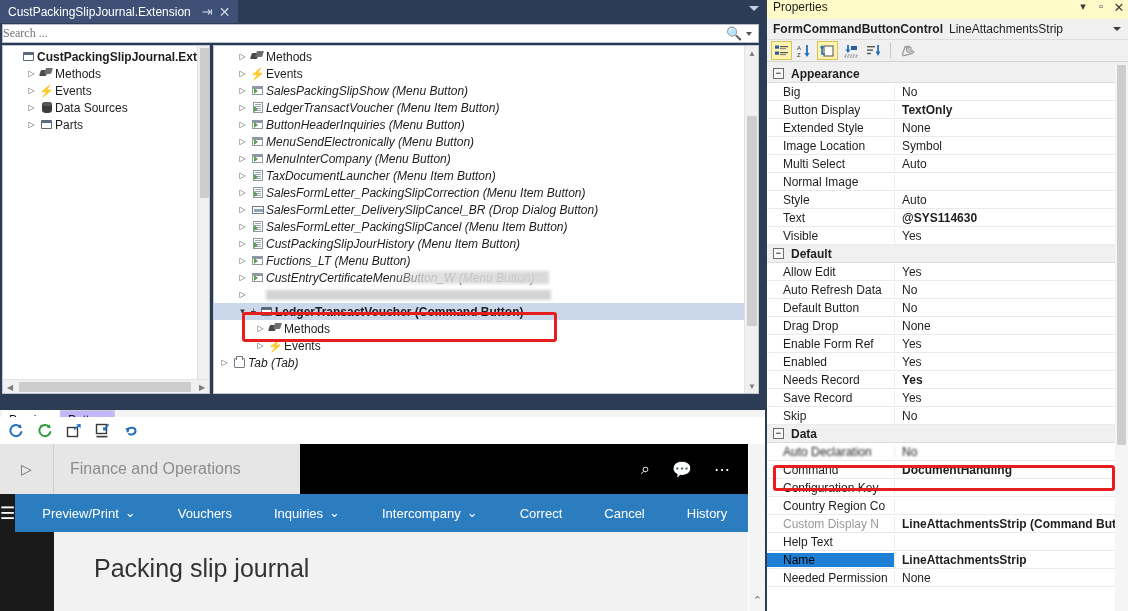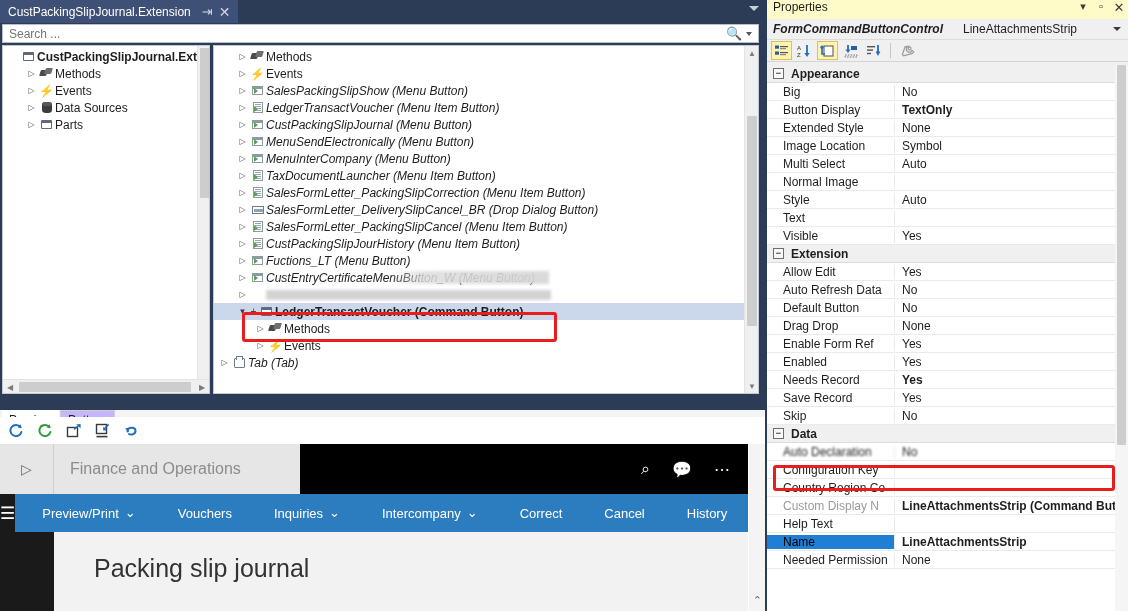--- a/index.html
+++ b/index.html
@@ -43,23 +43,23 @@
     cursor: pointer;
   }
 
   
   .searchbar {
     position: absolute; left: 2px; top: 24px; width: 757px; height: 19px;
     background: #ffffff; border: 1px solid #b8bfcc;
     display: flex; align-items: center;
   }
   .searchbar .txt {
-    flex: 1; padding-left: 6px; color: #1d4ed8; font-size: 12px;
+    flex: 1; color: #1d4ed8; font-size: 12px;
     background: transparent; border: 0; outline: none;
-    font-family: Liberation Sans, sans-serif;
+    font-family: Liberation Serif, serif;
   }
   .search-glyph { color: #3b3b3b; font-size: 13px; padding-right: 3px; }
   .search-caret {
     width: 0; height: 0; border-left: 3px solid transparent;
     border-right: 3px solid transparent; border-top: 4px solid #555;
     margin-right: 6px;
   }
 
   
   .tree-pane {
@@ -279,21 +279,21 @@
     font-size: 12px; color:#1e1e1e;
   }
   .props-title .sp { flex: 1; }
   .pt-btn { width: 18px; text-align:center; color:#3b3b3b; font-size:11px; cursor:pointer; }
   .pt-btn.x { font-size: 13px; }
 
   .props-obj {
     height: 21px; background:#f0f0f0; display:flex; align-items:center;
     padding-left:6px; font-size:12px; color:#1e1e1e; border-bottom:1px solid #dcdcdc;
   }
-  .props-obj .type { font-weight: bold; margin-right:20px;font-style:italic; }
+  .props-obj .type { font-weight: bold; margin-right:6px; }
   .props-obj .sp { flex:1; }
   .obj-caret {
     width:0;height:0;border-left:4px solid transparent;border-right:4px solid transparent;
     border-top:4px solid #3b3b3b; margin-right:7px;
   }
 
   .props-toolbar {
     height: 22px; background: #f0f0f0; display:flex; align-items:center;
     padding-left: 4px; gap: 2px; border-bottom: 1px solid #d4d4d4;
   }
@@ -435,21 +435,21 @@
             <span class="ico">
               <span class="g-menuitem"></span>
             </span>
             <span class="lbl-italic">LedgerTransactVoucher (Menu Item Button)</span>
           </div>
           <div class="node" style="padding-left: 22px;">
             <span class="arrow">▷</span>
             <span class="ico">
               <span class="g-menubtn"></span>
             </span>
-            <span class="lbl-italic">CustPackingSlipJournal (Menu Button)</span>
+            <span class="lbl-italic">ButtonHeaderInquiries (Menu Button)</span>
           </div>
           <div class="node" style="padding-left: 22px;">
             <span class="arrow">▷</span>
             <span class="ico">
               <span class="g-menubtn"></span>
             </span>
             <span class="lbl-italic">MenuSendElectronically (Menu Button)</span>
           </div>
           <div class="node" style="padding-left: 22px;">
             <span class="arrow">▷</span>
@@ -751,28 +751,29 @@
           <div class="grow">
             <span class="k">Normal Image</span>
             <span class="v"></span>
           </div>
           <div class="grow">
             <span class="k">Style</span>
             <span class="v">Auto</span>
           </div>
           <div class="grow">
             <span class="k">Text</span>
+            <span class="v b">@SYS114630</span>
           </div>
           <div class="grow">
             <span class="k">Visible</span>
             <span class="v">Yes</span>
           </div>
           <div class="grow cat">
             <span class="exp">−</span>
-            <span>Extension</span>
+            <span>Default</span>
           </div>
           <div class="grow">
             <span class="k">Allow Edit</span>
             <span class="v">Yes</span>
           </div>
           <div class="grow">
             <span class="k">Auto Refresh Data</span>
             <span class="v">No</span>
           </div>
           <div class="grow">
@@ -805,20 +806,24 @@
           </div>
           <div class="grow cat">
             <span class="exp">−</span>
             <span>Data</span>
           </div>
           <div class="grow">
             <span class="k" style="filter: blur(1.1px);">Auto Declaration</span>
             <span class="v" style="filter: blur(1.1px);">No</span>
           </div>
           <div class="grow">
+            <span class="k">Command</span>
+            <span class="v b">DocumentHandling</span>
+          </div>
+          <div class="grow">
             <span class="k">Configuration Key</span>
             <span class="v"></span>
           </div>
           <div class="grow">
             <span class="k">Country Region Co</span>
             <span class="v"></span>
           </div>
           <div class="grow">
             <span class="k dim">Custom Display N</span>
             <span class="v b">LineAttachmentsStrip (Command Buttor</span>

